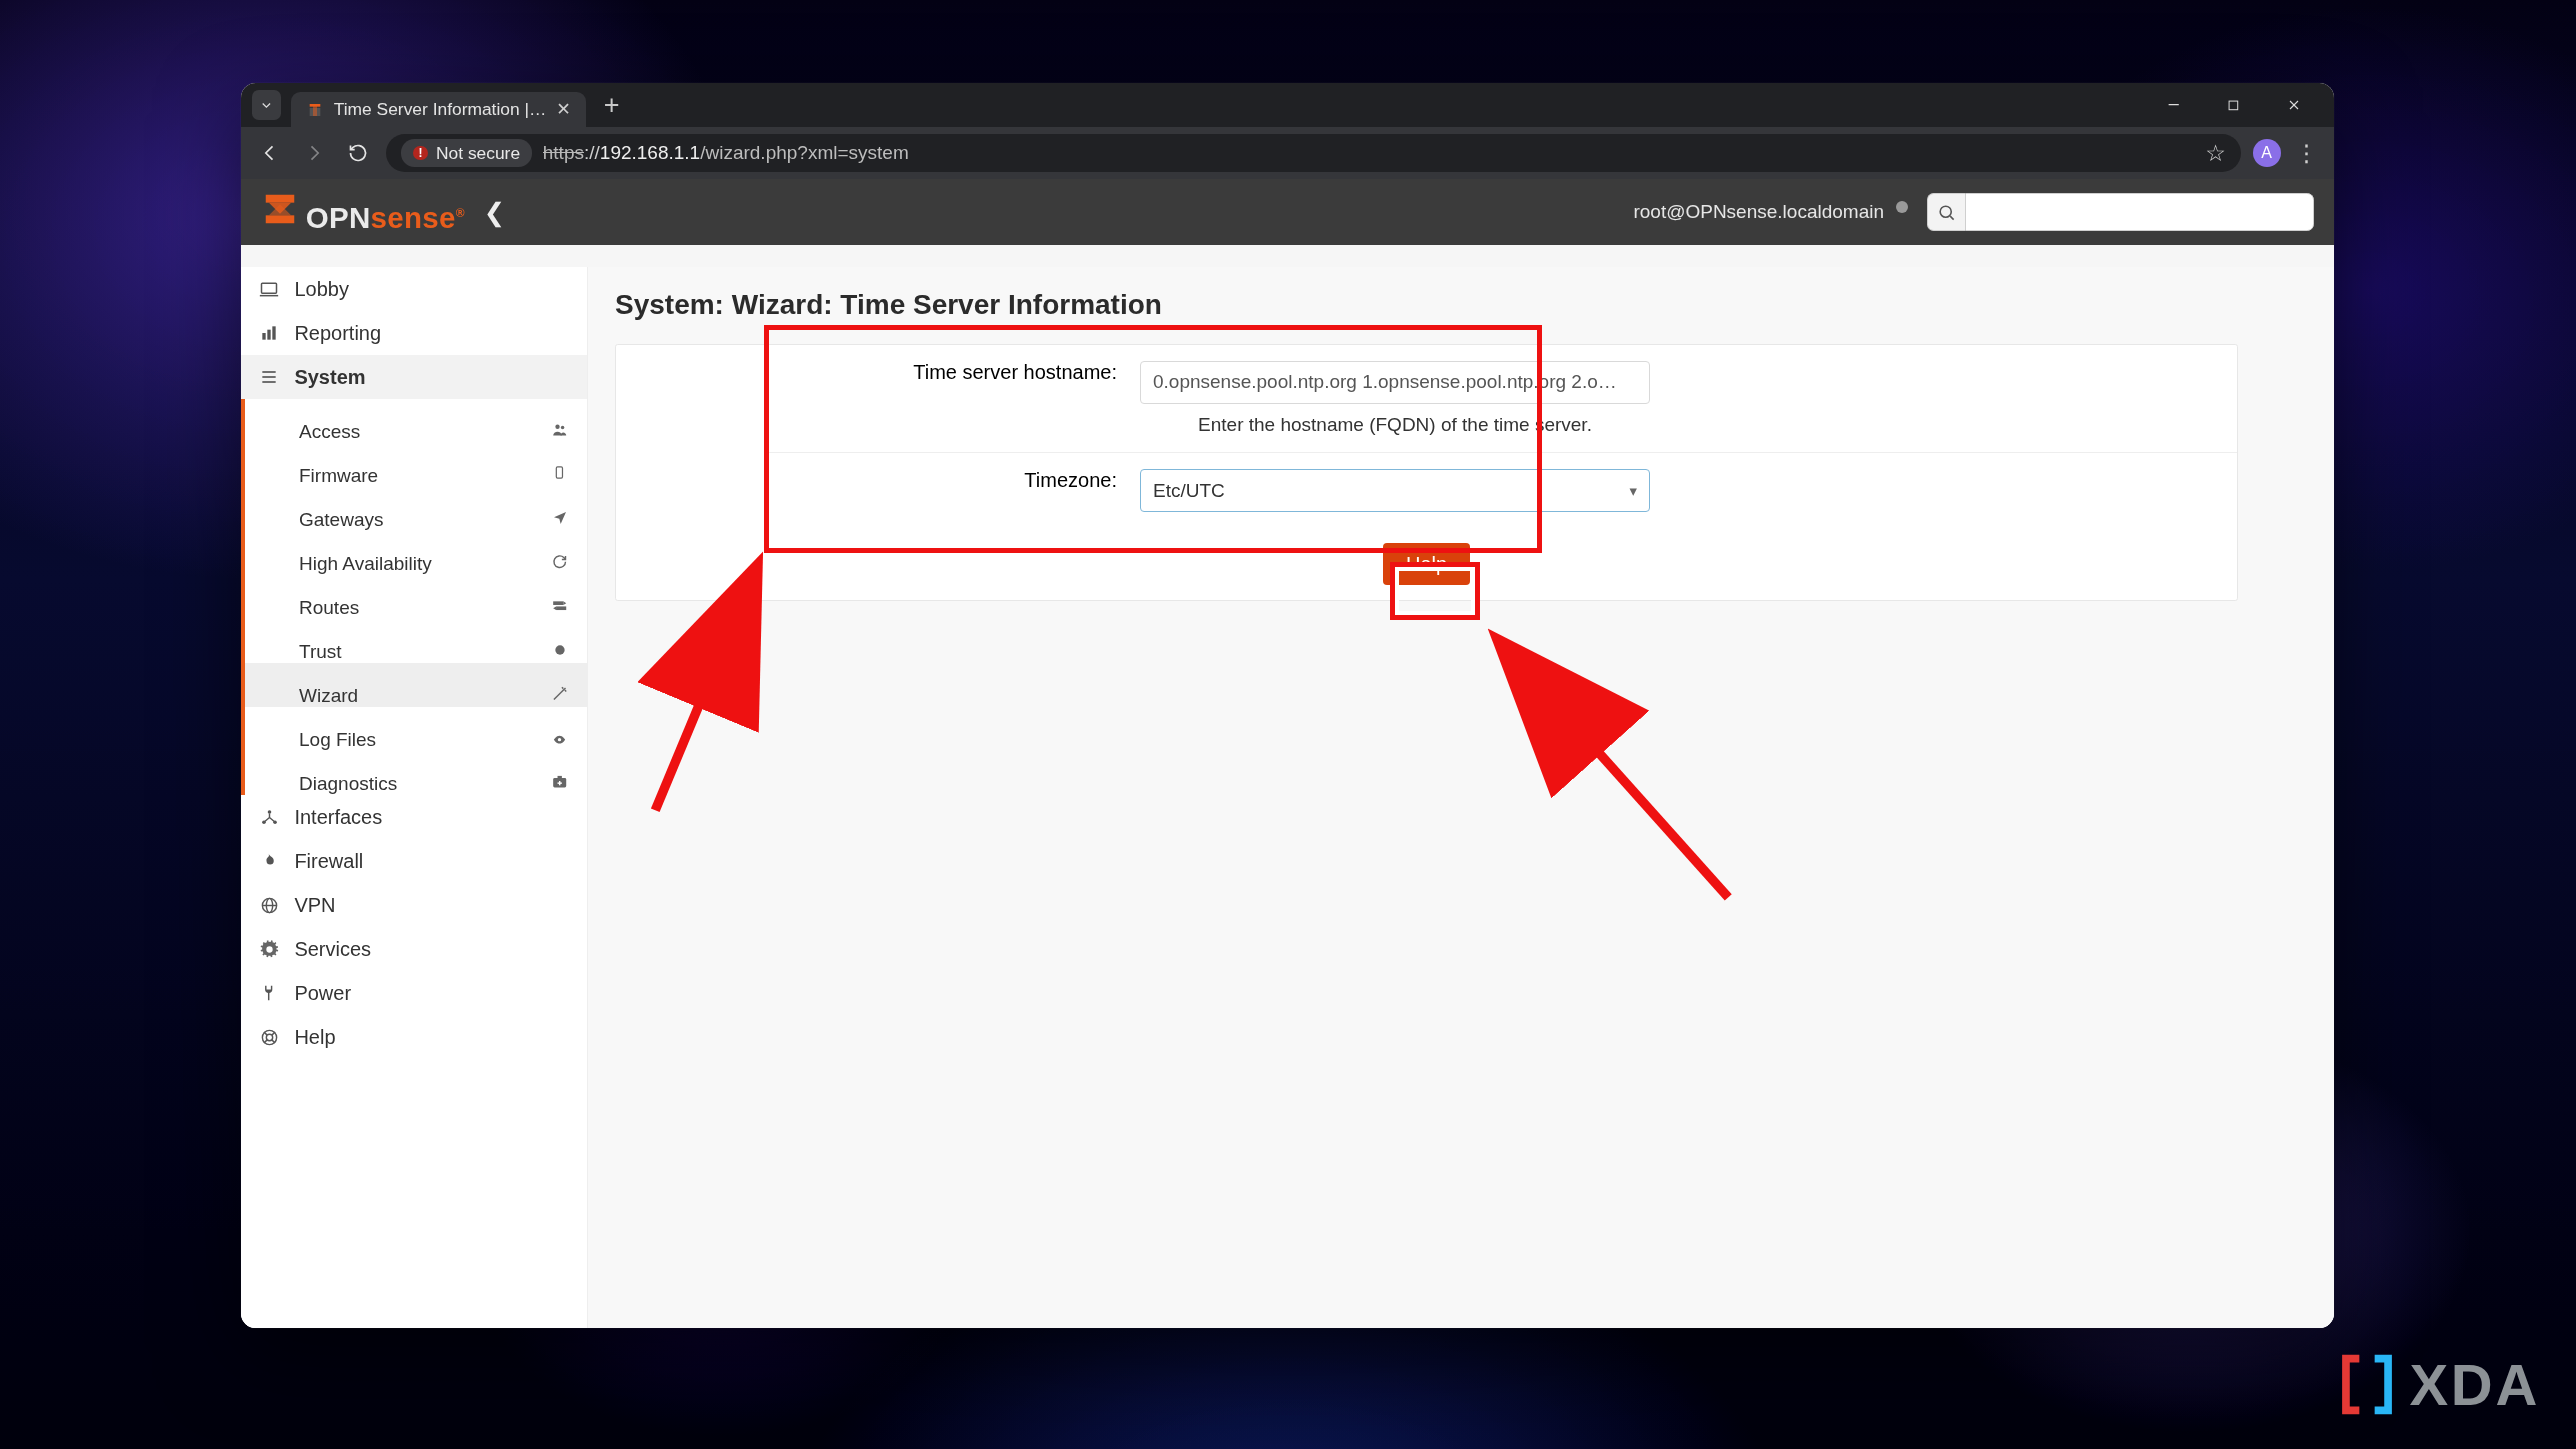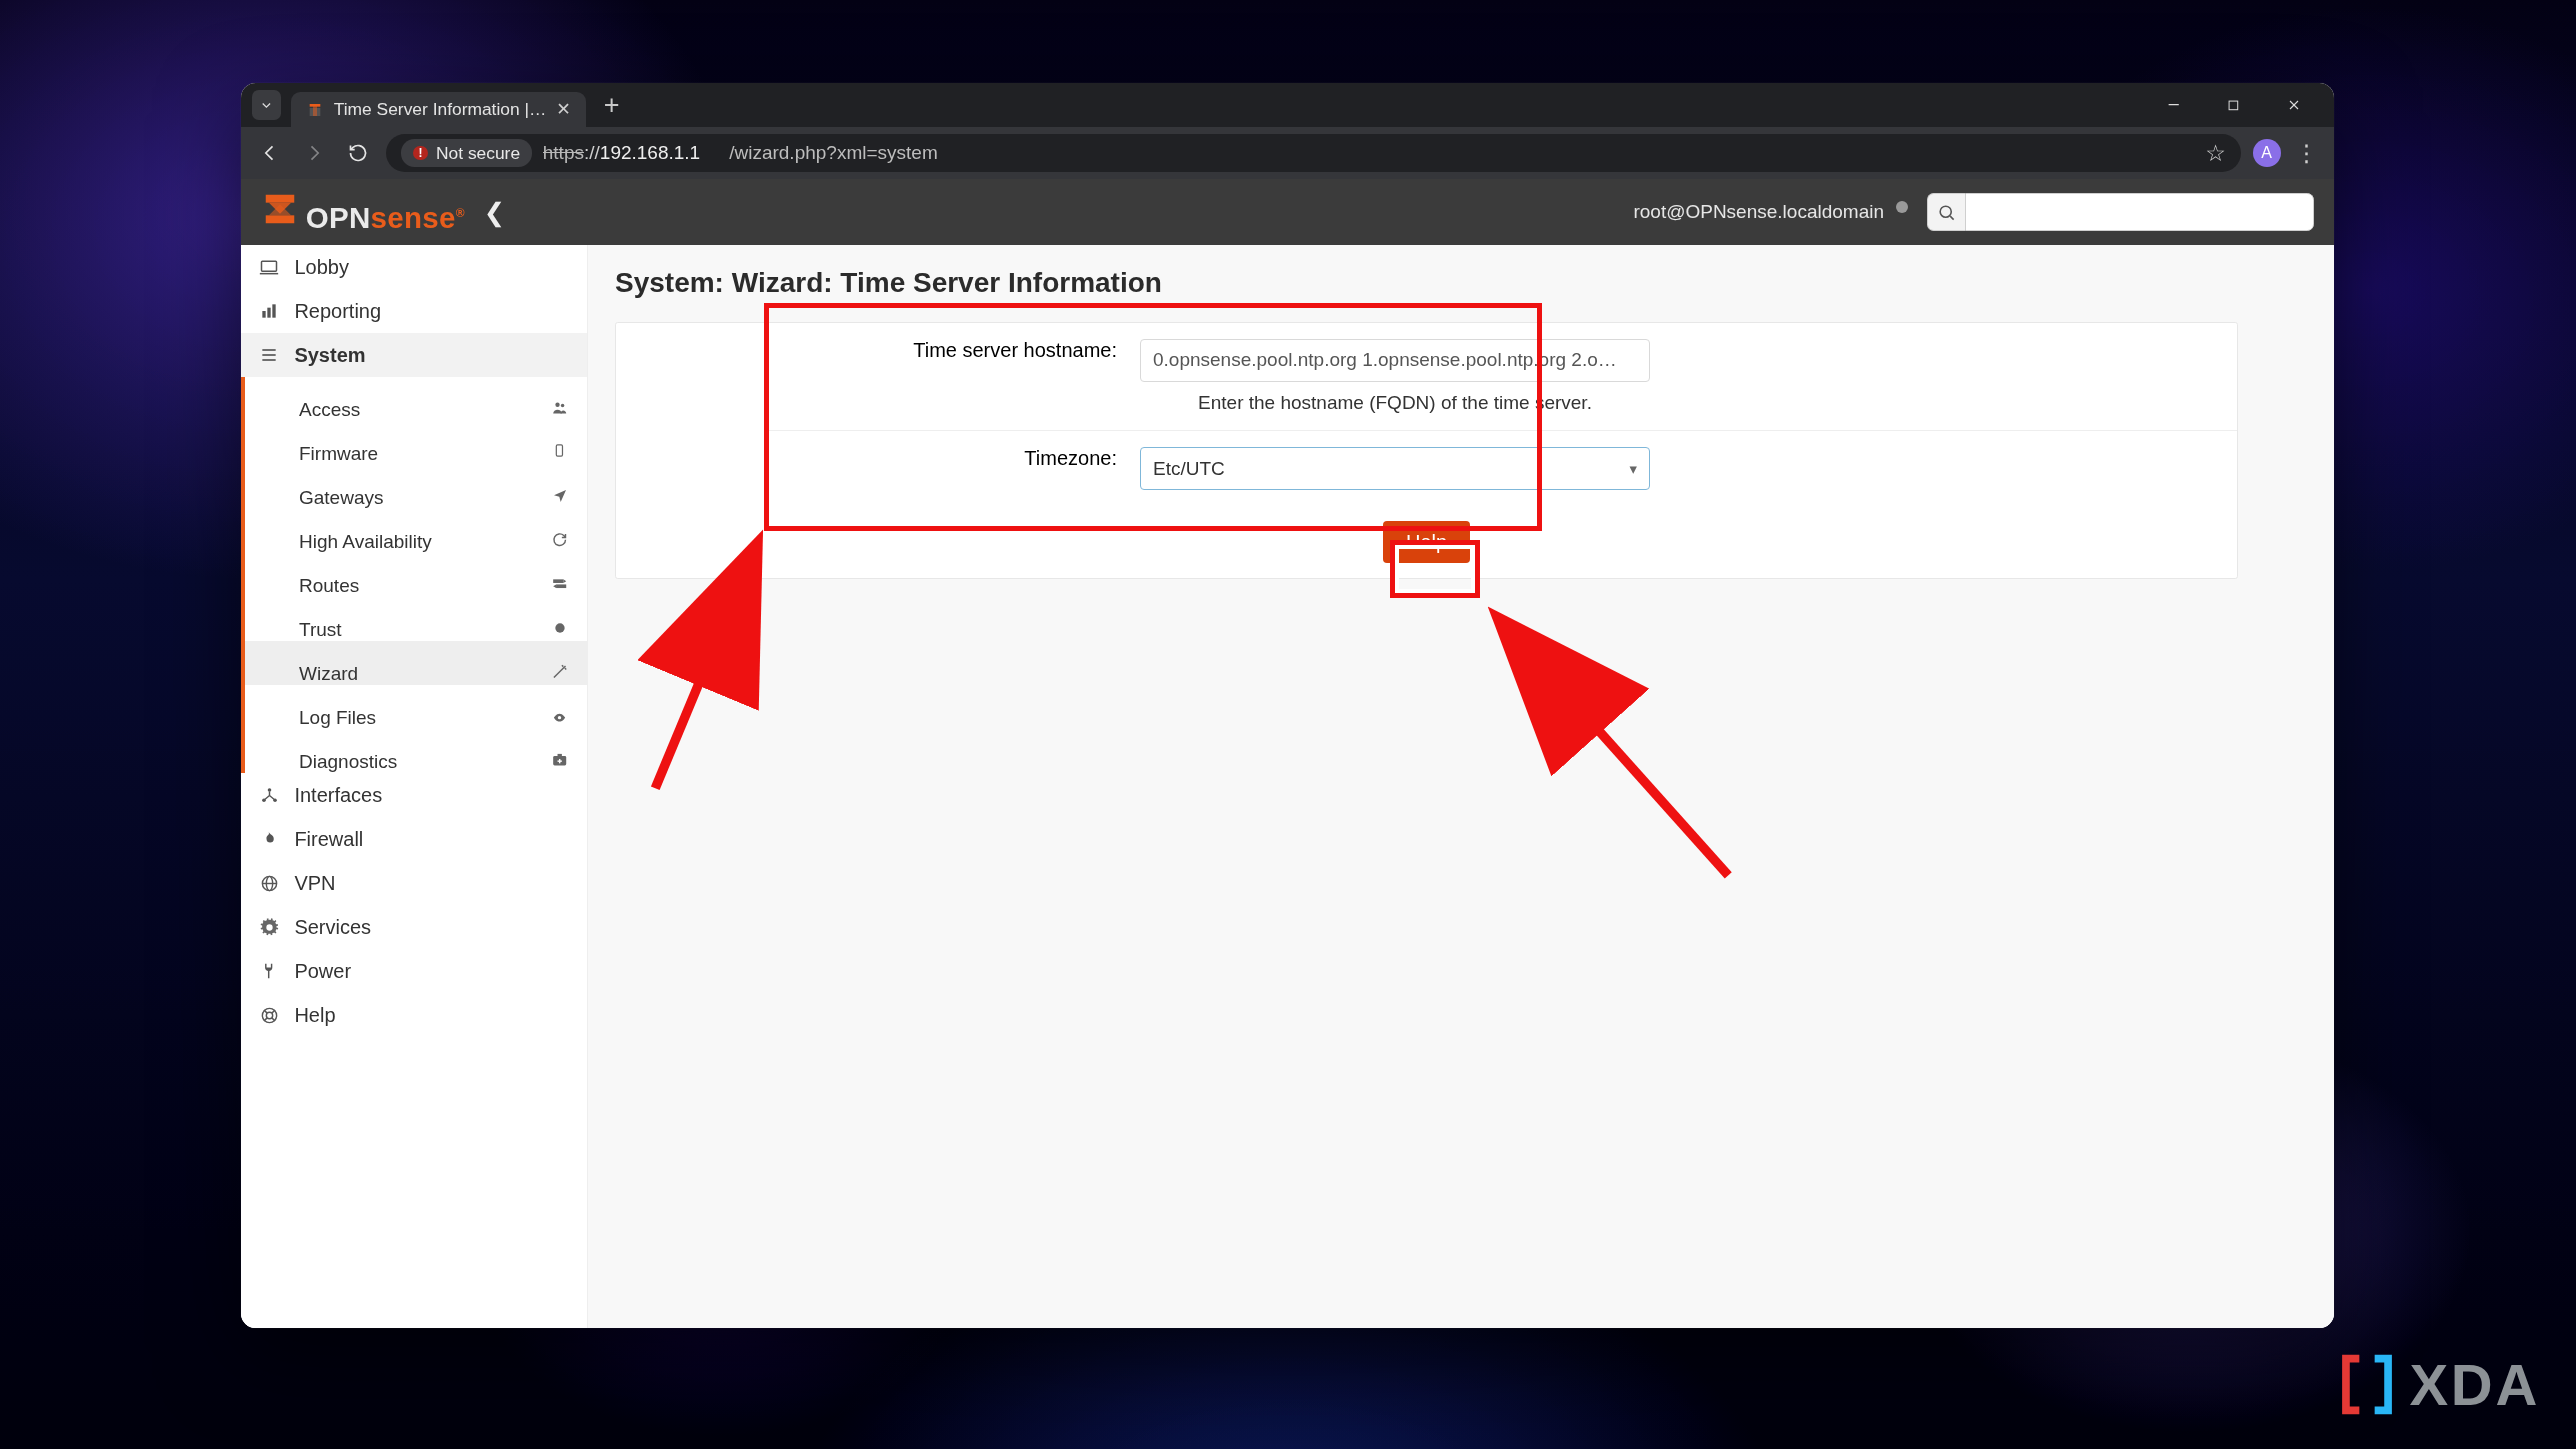--- a/index.html
+++ b/index.html
@@ -49,21 +49,21 @@
   .toolbar { height: 52px; background: #35363a; display:flex; align-items:center; padding: 0 13.4px; gap: 12px; color:#cfcfcf; }
   .nav-btn { width:32px;height:32px; display:flex;align-items:center;justify-content:center; border-radius: 16px; cursor:pointer; }
   .nav-btn.disabled { opacity:.45; cursor:default; }
   .omnibox { flex:1; height:38px; background:#202124; border-radius:19px; display:flex; align-items:center; padding: 0 14.8px; gap:10.7px; }
   .secure-chip { display:flex; align-items:center; gap:8px; background:#3c3d41; border-radius: 13.4px; padding: 4px 12px; height:28px; }
   .secure-chip .dot { width:14.8px;height:14.8px;border-radius:50%; background:#b3261e; display:flex;align-items:center;justify-content:center; color:#fff; font-size:12px; font-weight:700; }
   .secure-chip .txt { font-size:17.4px; color:#e8e8e8; }
   .url { font-size:19px; color:#cfcfcf; white-space:nowrap; overflow:hidden; }
   .url .strike { text-decoration: line-through; color:#b9b9b9; }
   .url .host { color:#efefef; }
-  .url .path { color:#bdbdbd;margin-left:29px; }
+  .url .path { color:#bdbdbd; }
   .star { margin-left:auto; font-size:23px; color:#cfcfcf; cursor:pointer; }
   .avatar { width:28px;height:28px;border-radius:50%; background:#8a6fe8; color:#fff; display:flex;align-items:center;justify-content:center; font-size:16px; }
   .kebab { font-size:23px; color:#cfcfcf; cursor:pointer; width:28px; text-align:center; }
 
   
   .app { flex:1; display:flex; flex-direction:column; background:#f6f6f6; }
   .app-header { height: 66px; background:#3b3b3b; display:flex; align-items:center; padding: 0 20px; color:#ddd; gap: 19px; }
   .logo { display:flex; align-items:baseline; gap:6.7px; }
   .logo .mark { width:38px;height:38px; display:inline-flex; }
   .logo-text { font-size:29.5px; font-weight:700; letter-spacing: 0.3px; }
@@ -71,21 +71,21 @@
   .logo-text .sense { color:#e85c1b; }
   .logo-text .r { font-size:12px; vertical-align: super; color:#e85c1b; }
   .collapse-btn { font-size:25.5px; color:#eee; cursor:pointer; }
   .user { margin-left:auto; font-size:19px; color:#e6e6e6; display:flex;align-items:flex-start; gap:12px; }
   .user .status { width:12px;height:12px;border-radius:50%; background:#9a9a9a; display:inline-block; }
   .searchbox { display:flex; align-items:center; }
   .searchbox .sbtn { width:38px;height:38px;background:#f3f3f3;border:0.7px solid #cfcfcf;border-right:none;border-radius:6.7px 0 0 6.7px; display:flex;align-items:center;justify-content:center; color:#555; }
   .searchbox input { width: 349px; height:38px; border:0.7px solid #cfcfcf; border-radius:0 6.7px 6.7px 0; background:#fff; padding:0 9.4px; font-size:17.4px; }
 
   
-  .app-body { flex:1; display:flex; min-height:0; }
+  .app-body { flex:1; display:flex; min-height:0;margin-top:22px; }
   .sidebar { width: 347px; background:#fff; border-right:0.7px solid #eee; display:flex; flex-direction:column; }
   .sidebar ul { list-style:none; }
   .sidebar .top > li > a,
   .sidebar .top > li > span.row {
     display:flex; align-items:center; gap:13.4px; height:44px; padding: 0 16px; color:#333; font-size:20px; text-decoration:none; cursor:pointer;
   }
   .sidebar .ico { width:24px; display:inline-flex; align-items:center; justify-content:center; color:#555; }
   .sidebar .sub { list-style:none; border-left: 4px solid #e85c1b; margin-left: 0; }
   .sidebar .sub li a {
     display:flex; align-items:flex-end; justify-content:space-between; height:44px; padding: 0 16px 0 54px; color:#333; font-size:19px; text-decoration:none; cursor:pointer;

